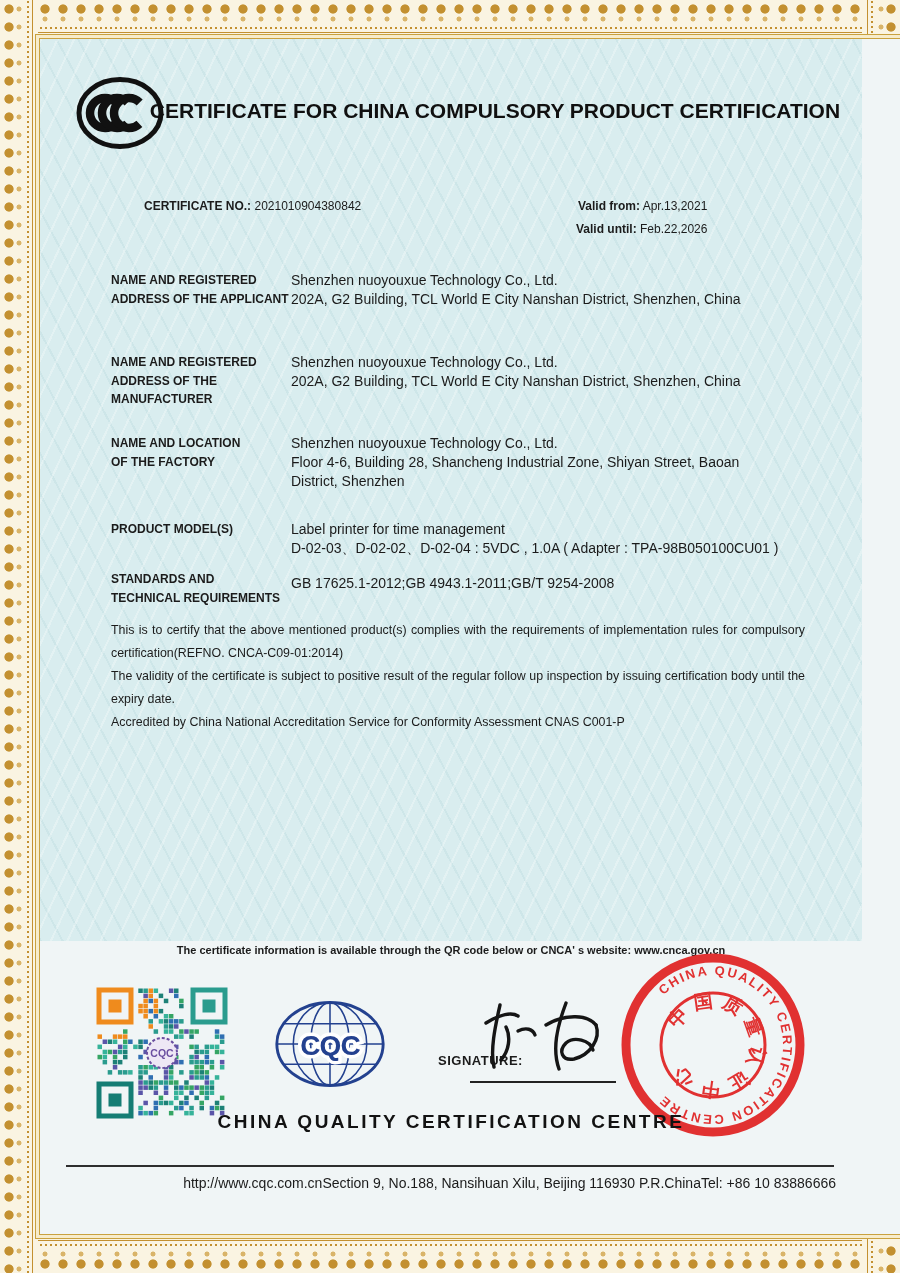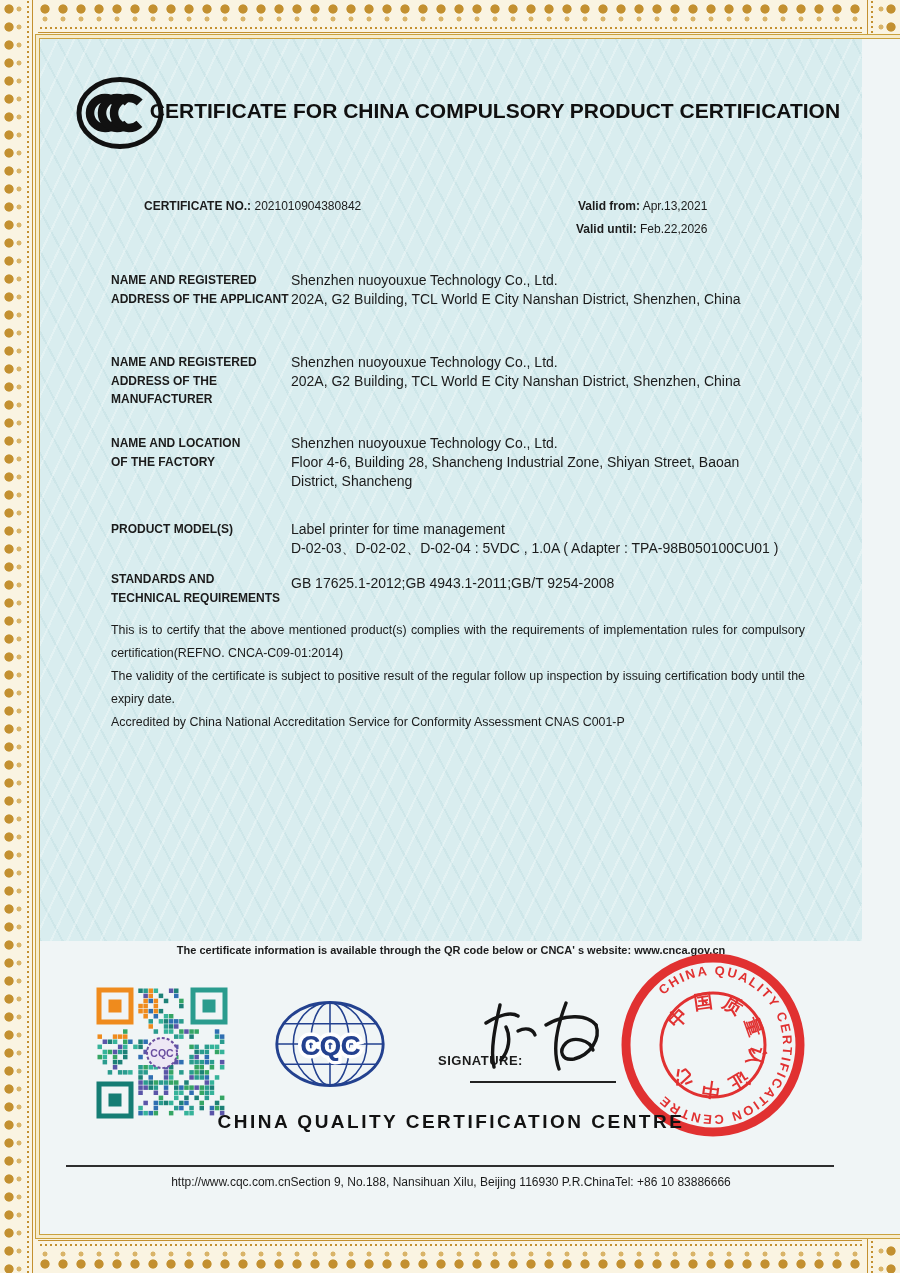--- a/index.html
+++ b/index.html
@@ -74,21 +74,21 @@
   .val{flex:1;font-size:14px;line-height:19px;}
   .bodytxt{left:71px;top:580px;width:694px;font-size:12.4px;line-height:22.6px;}
   .bodytxt p{margin:0 0 1px;text-align:justify;}
   .qr-note{left:0;top:905px;width:822px;text-align:center;font-size:11px;font-weight:600;}
   .sig-label{left:398px;top:1014px;font-size:13px;font-weight:700;letter-spacing:.5px;}
   .sig-line{left:430px;top:1042px;width:146px;border-top:2px solid #222;}
   .centre-heading{left:0;top:1072px;width:822px;text-align:center;
     font-size:19px;font-weight:800;letter-spacing:2.5px;color:#121212;}
   .divider{left:26px;top:1126px;width:768px;border-top:2px solid #2e2e2e;}
   .footer{left:0;top:1136px;width:822px;box-sizing:border-box;padding:0 26px;
-    display:flex;justify-content:center;font-size:12px;}
+    display:flex;justify-content:flex-end;font-size:14px;}
 </style>
 </head>
 <body>
 
 <div class="page">
   <div class="b-edge b-top"></div>
   <div class="b-edge b-bottom"></div>
   <div class="b-edge b-left"></div>
   <div class="b-edge b-right"></div>
 
@@ -147,21 +147,21 @@
     </div>
 
     <div class="abs row" style="top:383px">
       <div class="lbl">
         <div>NAME AND LOCATION</div>
         <div>OF THE FACTORY</div>
       </div>
       <div class="val">
         <div>Shenzhen nuoyouxue Technology Co., Ltd.</div>
         <div>Floor 4-6, Building 28, Shancheng Industrial Zone, Shiyan Street, Baoan</div>
-        <div>District, Shancheng</div>
+        <div>District, Shenzhen</div>
       </div>
     </div>
 
     <div class="abs row" style="top:469px">
       <div class="lbl">
         <div>PRODUCT MODEL(S)</div>
       </div>
       <div class="val">
         <div>Label printer for time management</div>
         <div>D-02-03、D-02-02、D-02-04 : 5VDC , 1.0A ( Adapter : TPA-98B050100CU01 )</div>

